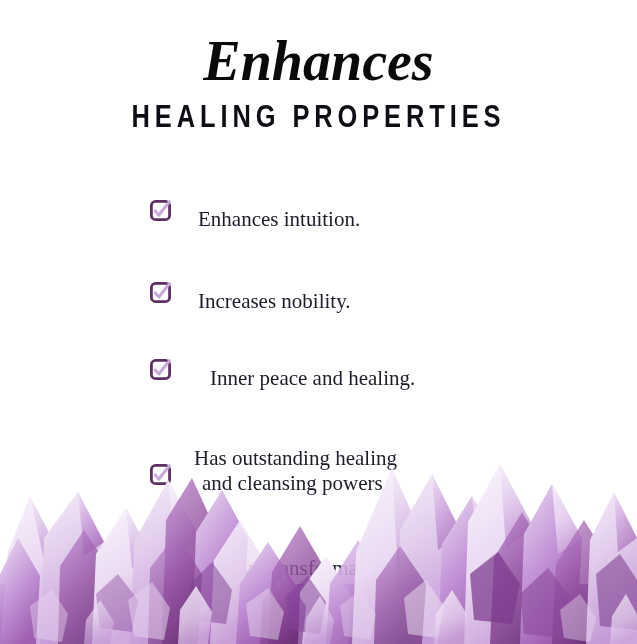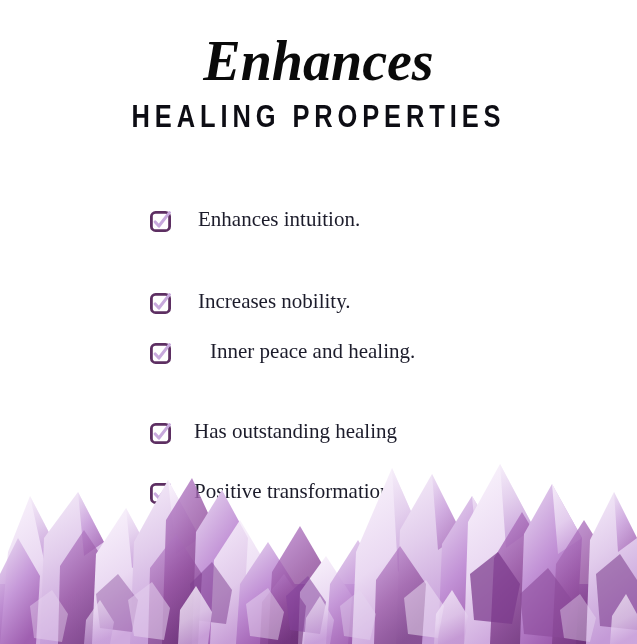--- a/index.html
+++ b/index.html
@@ -50,21 +50,21 @@
   
   .list {
     position: absolute;
     top: 182px;
     left: 150px;
     width: 400px;
   }
   .list-item {
     position: relative;
     display: flex;
-    align-items: flex-end;
+    align-items: center;
     min-height: 30px;
   }
   .list-item + .list-item { margin-top: 0; }
 
   .checkbox {
     position: relative;
     flex: 0 0 auto;
     width: 21px;
     height: 21px;
     margin-top: 6px;
@@ -111,21 +111,21 @@
         <svg width="21" height="21" viewBox="0 0 21 21">
           <rect x="1.4" y="1.4" width="18.2" height="18.2" rx="4.2" ry="4.2" fill="none" stroke="#5d2f62" stroke-width="2.8"></rect>
           <path d="M5.2 11.0 L8.9 15.0 L19.4 1.6" fill="none" stroke="#c8a9dd" stroke-width="3.1" stroke-linecap="round" stroke-linejoin="round"></path>
         </svg>
       </span>
       <span class="item-text" style="margin-left:27px;">
         <span>Enhances intuition.</span>
       </span>
     </div>
 
-    <div class="list-item" style="">
+    <div class="list-item" style="margin-bottom:27px;">
       <span class="checkbox">
         <svg width="21" height="21" viewBox="0 0 21 21">
           <rect x="1.4" y="1.4" width="18.2" height="18.2" rx="4.2" ry="4.2" fill="none" stroke="#5d2f62" stroke-width="2.8"></rect>
           <path d="M5.2 11.0 L8.9 15.0 L19.4 1.6" fill="none" stroke="#c8a9dd" stroke-width="3.1" stroke-linecap="round" stroke-linejoin="round"></path>
         </svg>
       </span>
       <span class="item-text" style="margin-left:27px;">
         <span> Increases nobility.</span>
       </span>
     </div>
@@ -144,20 +144,21 @@
 
     <div class="list-item" style="margin-bottom:10px;">
       <span class="checkbox">
         <svg width="21" height="21" viewBox="0 0 21 21">
           <rect x="1.4" y="1.4" width="18.2" height="18.2" rx="4.2" ry="4.2" fill="none" stroke="#5d2f62" stroke-width="2.8"></rect>
           <path d="M5.2 11.0 L8.9 15.0 L19.4 1.6" fill="none" stroke="#c8a9dd" stroke-width="3.1" stroke-linecap="round" stroke-linejoin="round"></path>
         </svg>
       </span>
       <span class="item-text" style="margin-left:23px;">
         <span>Has outstanding healing</span>
+        <span class="line2">and cleansing powers.</span>
       </span>
     </div>
 
     <div class="list-item">
       <span class="checkbox">
         <svg width="21" height="21" viewBox="0 0 21 21">
           <rect x="1.4" y="1.4" width="18.2" height="18.2" rx="4.2" ry="4.2" fill="none" stroke="#5d2f62" stroke-width="2.8"></rect>
           <path d="M5.2 11.0 L8.9 15.0 L19.4 1.6" fill="none" stroke="#c8a9dd" stroke-width="3.1" stroke-linecap="round" stroke-linejoin="round"></path>
         </svg>
       </span>

